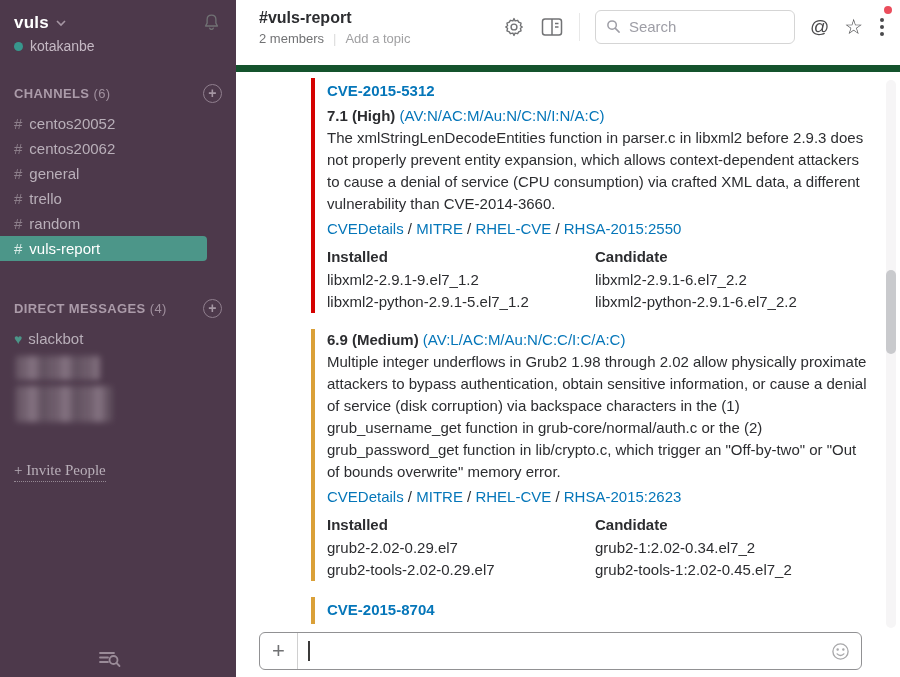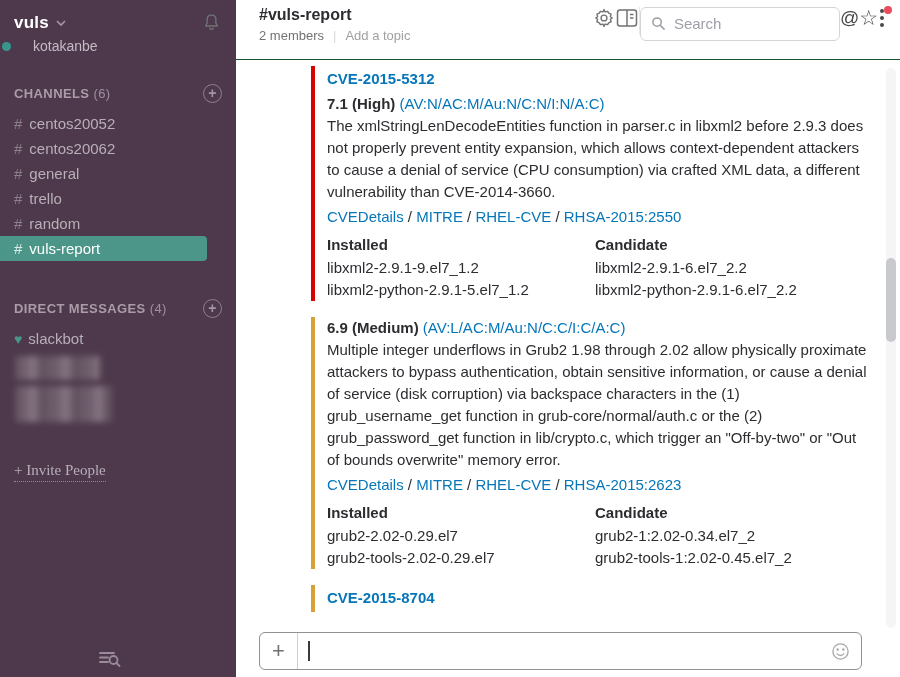--- a/index.html
+++ b/index.html
@@ -5,21 +5,21 @@
   * { margin:0; padding:0; box-sizing:border-box; }
   html,body { width:900px; height:677px; overflow:hidden; }
   body { font-family:"Liberation Sans", sans-serif; display:flex; background:#fff; }
 
   
   .sidebar { width:236px; flex-shrink:0; background:#4D394B; position:relative; color:#b9afb9; }
   .team-row { display:flex; align-items:center; padding:12px 14px 0 14px; }
   .team-name { color:#fff; font-weight:bold; font-size:17px; letter-spacing:.2px; }
   .chevron { margin-left:6px; color:#a596a3; display:flex; }
   .bell { margin-left:auto; color:#cfc3cf; display:flex; }
-  .presence-row { display:flex; align-items:center; gap:22px; padding:5px 14px 0 2px; font-size:14px; color:#c5b9c4; }
+  .presence-row { display:flex; align-items:center; gap:7px; padding:5px 14px 0 14px; font-size:14px; color:#c5b9c4; }
   .presence-dot { width:9px; height:9px; border-radius:50%; background:#38978D; }
 
   .section-header { display:flex; align-items:center; padding:0 14px; font-size:13px; font-weight:bold; color:#ab9ba9; letter-spacing:.4px; }
   .section-header .count { font-weight:normal; margin-left:4px; color:#a0909e; }
   .plus-circle { margin-left:auto; width:19px; height:19px; border:1px solid #907f8e; border-radius:50%; color:#a596a3; font-size:14px; line-height:16px; text-align:center; }
 
   .channels-section { margin-top:30px; }
   .channel-list { list-style:none; margin-top:8px; }
   .channel { height:25px; line-height:25px; font-size:15px; padding-left:14px; color:#b9afb9; cursor:pointer; }
   .channel .hash { color:#8d7f8b; margin-right:7px; }
@@ -39,29 +39,29 @@
   .blur-2 { width:96px; height:36px; }
 
   .invite-row { margin:34px 0 0 14px; font-size:15px; color:#b9afb9; display:inline-block; cursor:pointer;font-family:Liberation Serif, serif; }
   .invite-row span { border-bottom:1px dotted rgba(255,255,255,.4); padding-bottom:3px; }
 
   .sidebar-bottom-icon { position:absolute; left:98px; bottom:5px; color:#9a8b98; cursor:pointer; }
 
   
   .main { flex:1; display:flex; flex-direction:column; min-width:0; background:#fff; }
 
-  .topbar { height:60px; flex-shrink:0; border-bottom:1px solid #14532d; display:flex; align-items:center; padding:0 14px 12px 23px; position:relative; }
+  .topbar { height:72px; flex-shrink:0; border-bottom:7px solid #14532d; display:flex; align-items:center; padding:0 14px 12px 23px; position:relative; }
   .title-block { margin-right:auto; }
   .channel-title { font-size:16px; font-weight:bold; color:#2c2d30; padding-top:2px; }
   .subtitle { display:flex; align-items:center; gap:9px; font-size:13px; margin-top:4px; }
   .members { color:#717274; }
   .sub-divider { color:#dcdcdc; }
   .topic { color:#a0a0a2; cursor:pointer; }
 
-  .topbar-icons { display:flex; align-items:flex-start; color:#717274; }
+  .topbar-icons { display:flex; align-items:center; gap:15px; color:#717274; }
   .icon-btn { display:flex; align-items:center; cursor:pointer; color:#717274; }
   .v-divider { width:1px; height:28px; background:#e8e8e8; }
   .searchbox { width:200px; height:34px; border:1px solid #d5d5d5; border-radius:6px; display:flex; align-items:center; gap:8px; padding:0 10px; color:#9e9ea6; }
   .searchbox input { border:none; outline:none; width:140px; font-size:15px; font-family:"Liberation Sans",sans-serif; color:#2c2d30; background:transparent; }
   .searchbox input::placeholder { color:#9e9ea6; }
   .at-icon { font-size:19px; color:#4a4a4c; }
   .star-icon { font-size:21px; color:#4a4a4c; line-height:1; }
   .kebab { display:flex; flex-direction:column; gap:3px; padding:2px; cursor:pointer; }
   .kebab i { width:4px; height:4px; border-radius:50%; background:#4a4a4c; }
   .notif-dot { position:absolute; top:6px; right:8px; width:8px; height:8px; border-radius:50%; background:#eb4d5c; }

